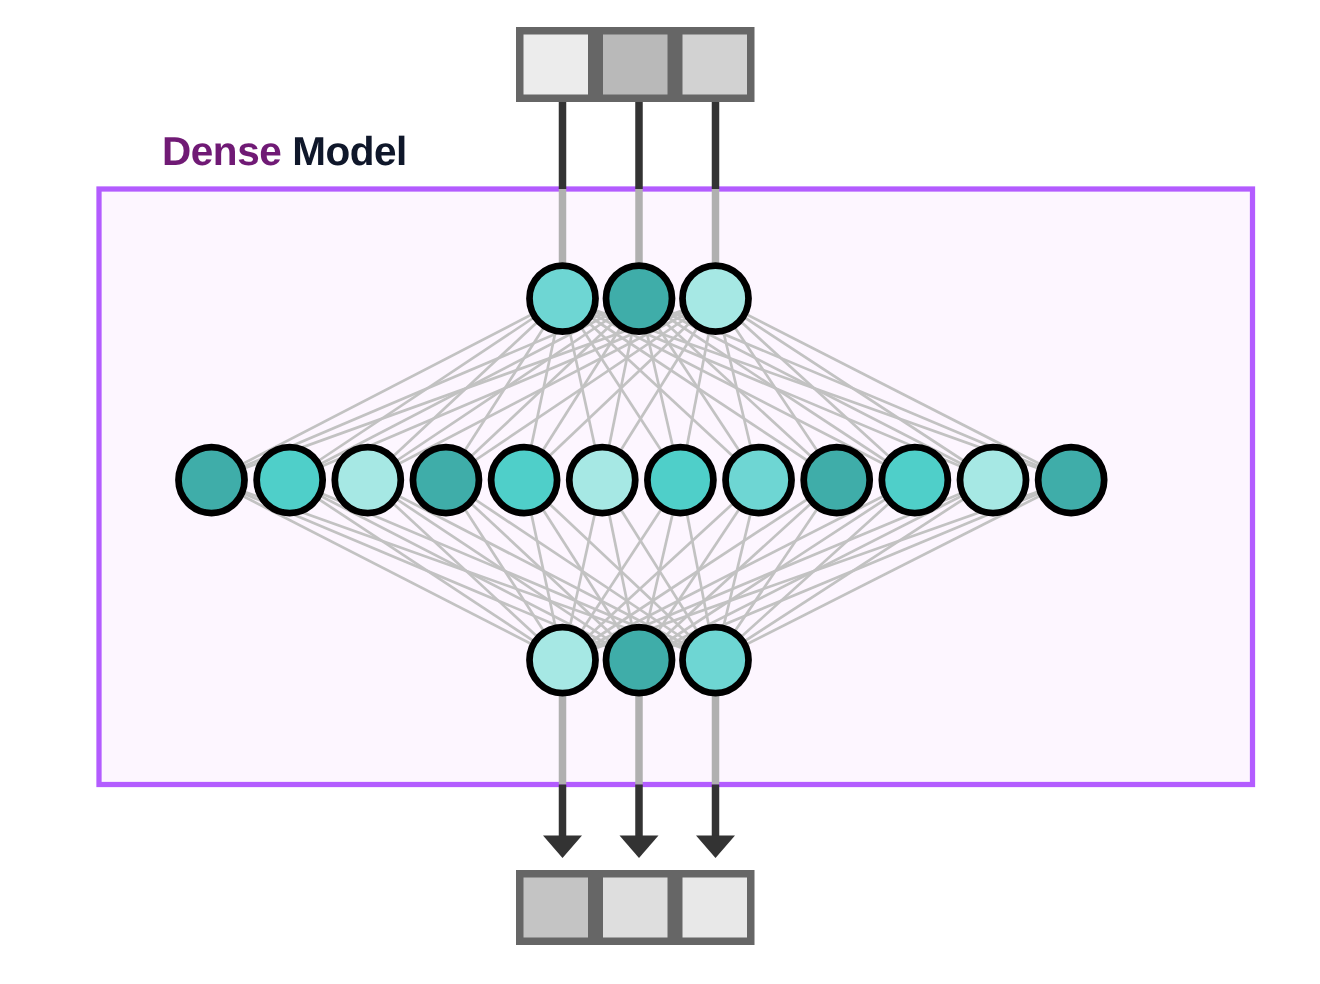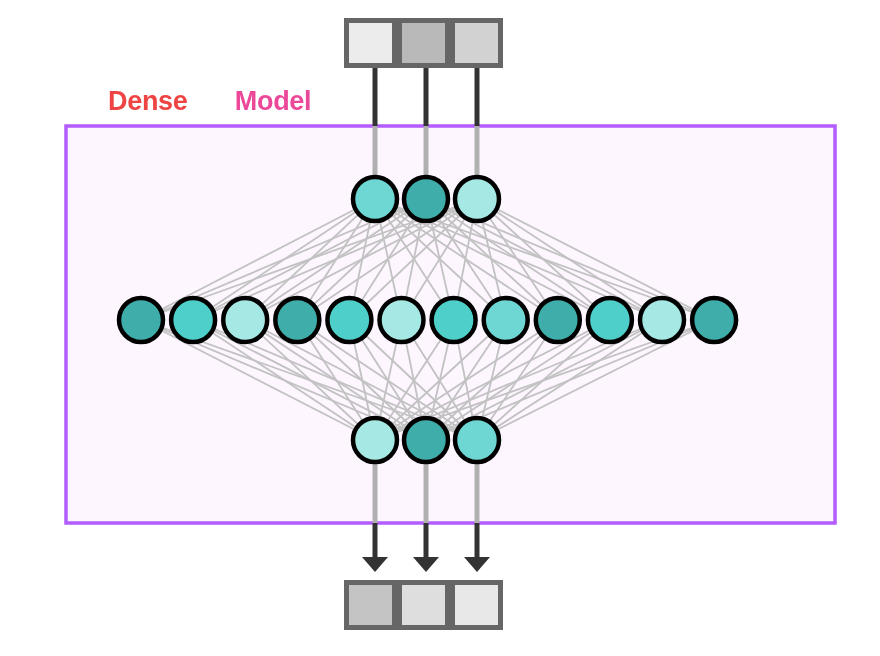--- a/index.html
+++ b/index.html
@@ -27,22 +27,22 @@
   .model-title {
     position: absolute;
     left: 108px;
     top: 86px;
     font-size: 27px;
     font-weight: bold;
     letter-spacing: -0.3px;
     white-space: nowrap;
     z-index: 5;
   }
-  .model-title .accent { color: #ef4444; }
-  .model-title .plain  { color: #ec4899; margin-left: 40px; }
+  .model-title .accent { color: #701a75; }
+  .model-title .plain  { color: #0f172a; }
 </style>
 </head>
 <body>
 
 <div id="canvas">
 
   <svg id="net-svg" viewBox="0 0 880 656" xmlns="http://www.w3.org/2000/svg">
     <g id="g-model-box">
         <rect x="66" y="126" width="769" height="397" fill="#fdf6ff" stroke="#b35cff" stroke-width="3.5"></rect>
       </g>

